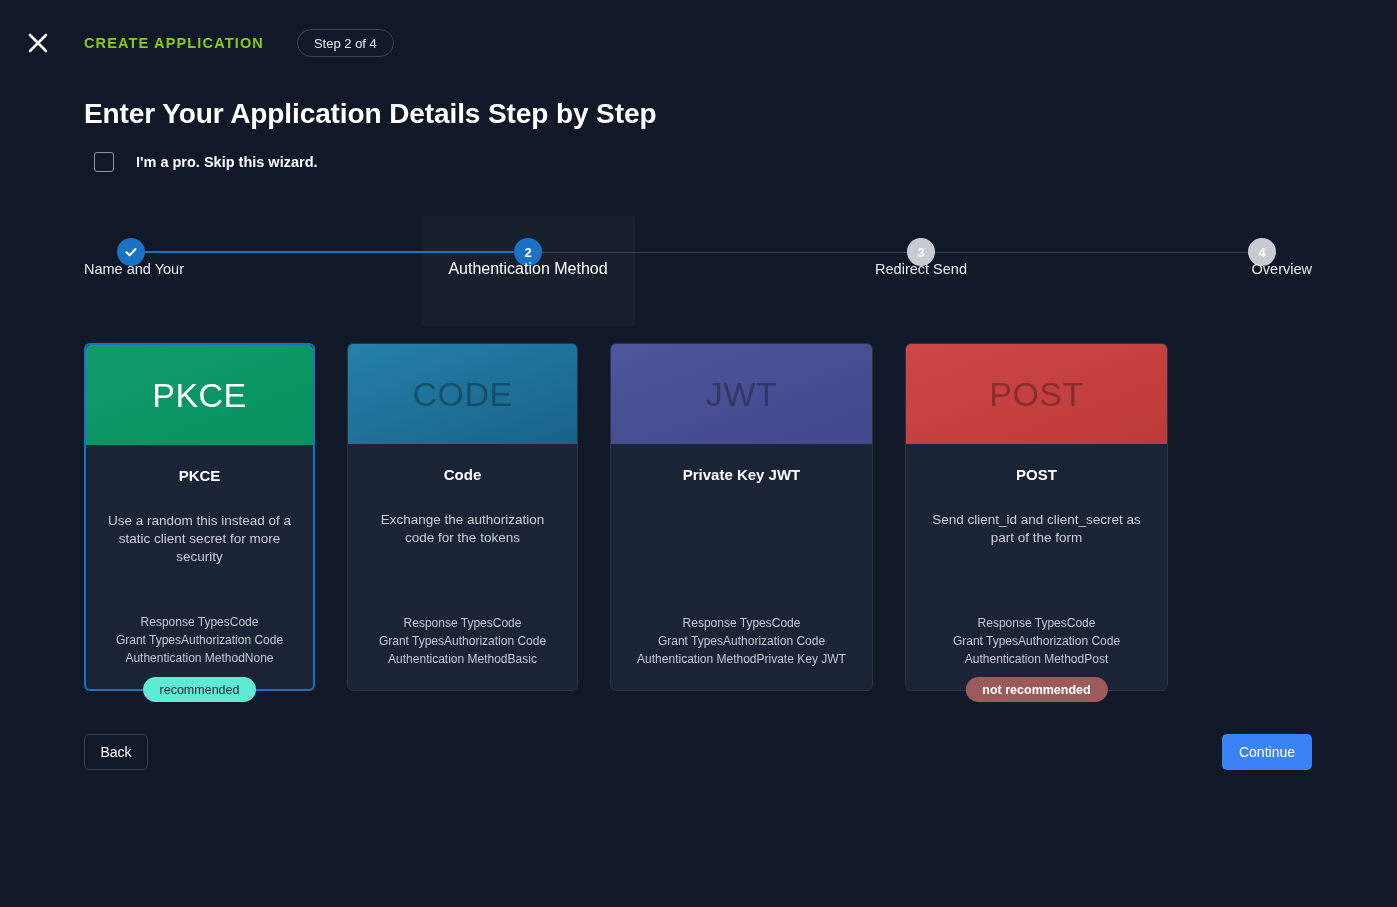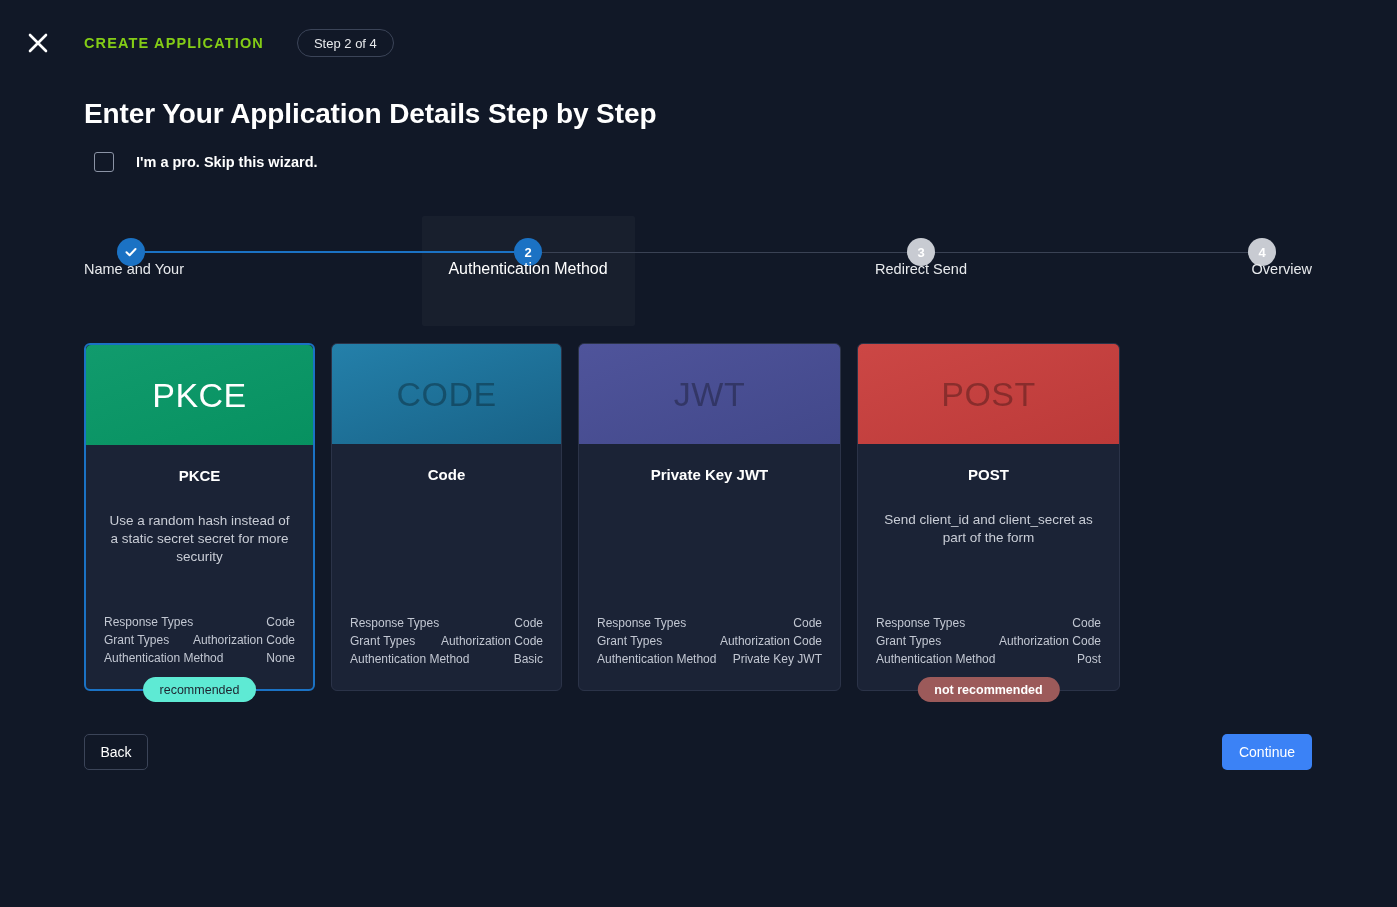--- a/index.html
+++ b/index.html
@@ -135,21 +135,21 @@
   .step-label.current { font-size: 16px; color: #ffffff; top: 44px; }
   .step-label.first { transform: none; left: 0; }
   .step-label.last { transform: none; right: 0; }
 
   
   .cards {
     position: absolute;
     left: 84px; top: 343px;
     width: 1228px; height: 348px;
     display: flex;
-    gap: 16px;
+    gap: 32px;
   }
   .card {
     position: relative;
     width: 231px;
     background: #1b2336;
     border-radius: 6px;
     border: 1px solid #2b3348;
     display: flex;
     flex-direction: column;
     cursor: pointer;
@@ -195,21 +195,21 @@
     line-height: 18px;
     color: #c9cdd6;
     margin-top: 28px;
   }
   .card-props {
     margin-top: auto;
     padding-bottom: 22px;
   }
   .prop-row {
     display: flex;
-    justify-content: space-between;
+    justify-content: center;
     align-items: baseline;
     font-size: 12px;
     line-height: 18px;
     color: #c2c7d2;
     white-space: nowrap;
   }
   .prop-val { color: #c2c7d2; }
 
   .badge {
     position: absolute;
@@ -305,21 +305,21 @@
 </div>
 
 <div class="cards">
 
   <div class="card selected">
     <div class="card-banner" style="background:linear-gradient(160deg,#119b6d 0%,#079160 100%);">
       <span class="banner-word bright">PKCE</span>
     </div>
     <div class="card-body">
       <div class="card-title">PKCE</div>
-      <div class="card-desc">Use a random hash instead of a static secret secret for more security</div>
+      <div class="card-desc">Use a random this instead of a static client secret for more security</div>
       <div class="card-props">
         <div class="prop-row">
           <span>Response Types</span>
           <span class="prop-val">Code</span>
         </div>
         <div class="prop-row">
           <span>Grant Types</span>
           <span class="prop-val">Authorization Code</span>
         </div>
         <div class="prop-row">
@@ -330,20 +330,21 @@
     </div>
     <div class="badge badge-rec">recommended</div>
   </div>
 
   <div class="card">
     <div class="card-banner" style="background:linear-gradient(160deg,#2480aa 0%,#186287 100%);">
       <span class="banner-word dim">CODE</span>
     </div>
     <div class="card-body">
       <div class="card-title">Code</div>
+      <div class="card-desc">Exchange the authorization code for the tokens</div>
       <div class="card-props">
         <div class="prop-row">
           <span>Response Types</span>
           <span class="prop-val">Code</span>
         </div>
         <div class="prop-row">
           <span>Grant Types</span>
           <span class="prop-val">Authorization Code</span>
         </div>
         <div class="prop-row">

